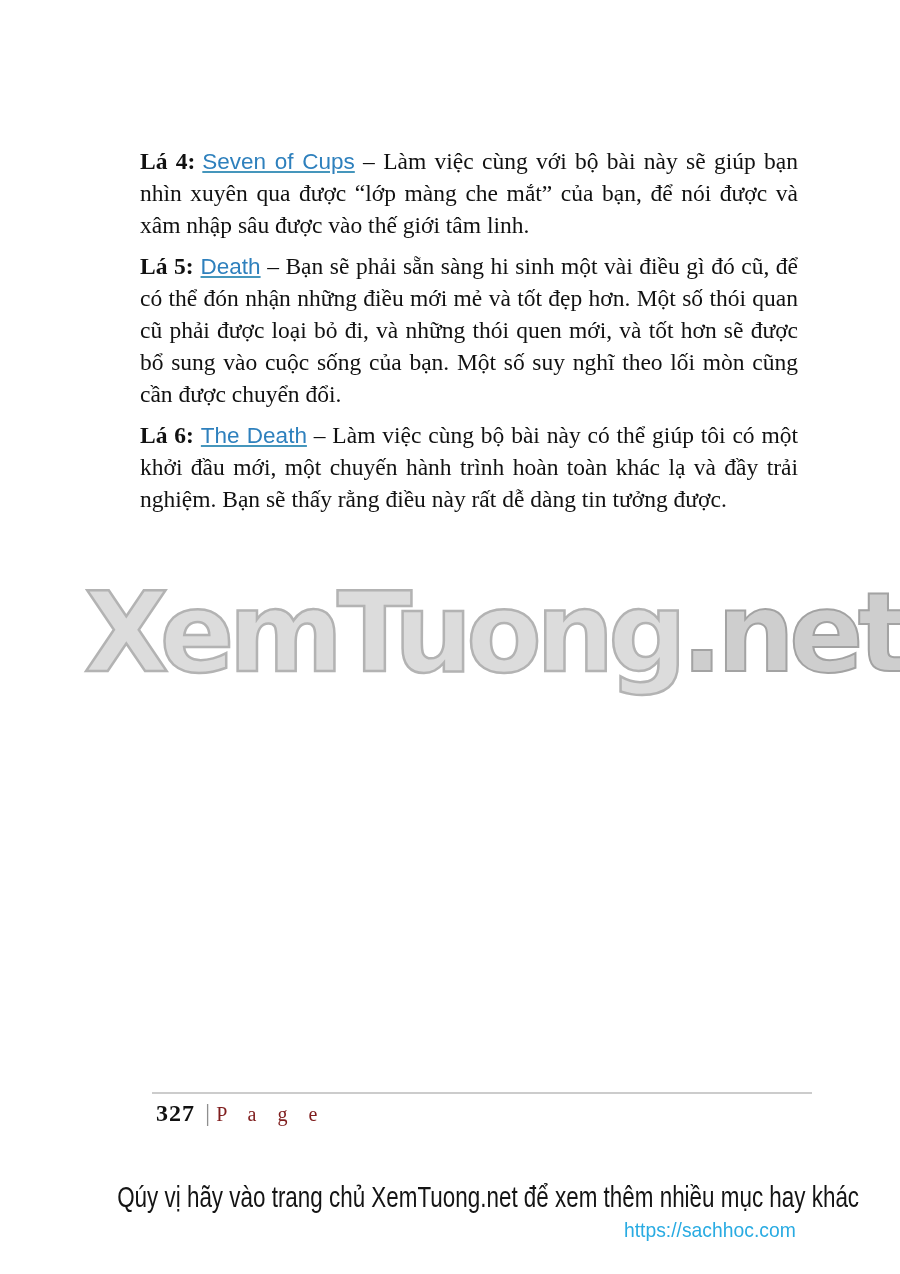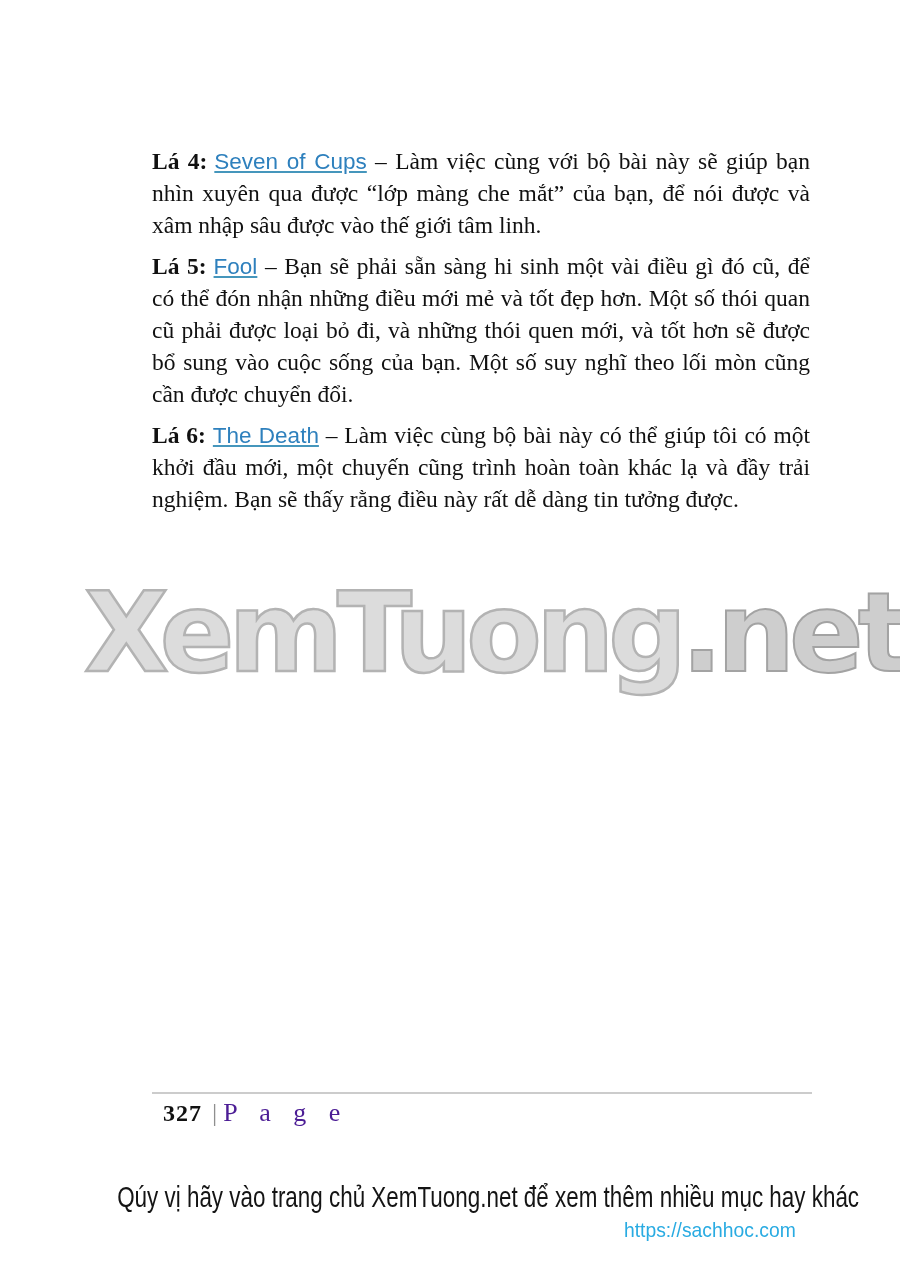--- a/index.html
+++ b/index.html
@@ -30,21 +30,21 @@
     text-shadow: 0 0 1px #c9c9c9;
   }
   .watermark .wm-filled {
     color: rgba(198,198,198,0.85);
     -webkit-text-stroke: 2px #a3a3a3;
   }
 
   
   .content {
     position: absolute;
-    left: 152px; top: 146px;
+    left: 140px; top: 146px;
     width: 658px;
     z-index: 1;
     color: #111111;
     font-size: 23.5px;
     line-height: 31.8px;
     text-align: justify;
   }
   .content p { margin-bottom: 10px; }
   .card-label { font-weight: bold; color: #111111; }
   .doc-link {
@@ -61,31 +61,31 @@
   
   .pagenum-rule {
     position: absolute;
     left: 152px; top: 1092px;
     width: 660px; height: 2px;
     background: #cccccc;
     z-index: 1;
   }
   .pagenum-row {
     position: absolute;
-    left: 163px; top: 1098px;
+    left: 156px; top: 1098px;
     z-index: 1;
     font-family: "Liberation Serif", serif;
     font-size: 24px;
     color: #111111;
     display: flex;
     align-items: baseline;
   }
   .pagenum-row .num { font-weight: bold; letter-spacing: 1px; }
   .pagenum-row .bar { color: #8f8f8f; font-weight: 200; margin: 0 6px 0 10px; font-size: 26px; }
-  .pagenum-row .pg  { color: #4c1d95; letter-spacing: 8px; font-size: 26px; }
+  .pagenum-row .pg  { color: #7f1d1d; letter-spacing: 8px; font-size: 20px; }
 
   
   .sachhoc-link {
     position: absolute;
     right: 104px; top: 1218px;
     z-index: 1;
     font-family: "Liberation Sans", sans-serif;
     font-size: 21px;
     color: #29abe2;
     cursor: pointer;
@@ -115,23 +115,23 @@
 <div class="page">
 
   <div class="watermark">
     <span class="wm-hollow">XemTuong</span><span class="wm-filled">.net</span>
   </div>
 
   <div class="content">
 
     <p><span class="card-label">Lá 4:</span><a class="doc-link label-gap">Seven of Cups</a><span> – Làm việc cùng với bộ bài này sẽ giúp bạn nhìn xuyên qua được “lớp màng che mắt” của bạn, để nói được và xâm nhập sâu được vào thế giới tâm linh.</span></p>
 
-    <p><span class="card-label">Lá 5:</span><a class="doc-link label-gap">Fool</a><span> – Bạn sẽ phải sẵn sàng hi sinh một vài điều gì đó cũ, để có thể đón nhận những điều mới mẻ và tốt đẹp hơn. Một số thói quan cũ phải được loại bỏ đi, và những thói quen mới, và tốt hơn sẽ được bổ sung vào cuộc sống của bạn. Một số suy nghĩ theo lối mòn cũng cần được chuyển đổi.</span></p>
+    <p><span class="card-label">Lá 5:</span><a class="doc-link label-gap">Death</a><span> – Bạn sẽ phải sẵn sàng hi sinh một vài điều gì đó cũ, để có thể đón nhận những điều mới mẻ và tốt đẹp hơn. Một số thói quan cũ phải được loại bỏ đi, và những thói quen mới, và tốt hơn sẽ được bổ sung vào cuộc sống của bạn. Một số suy nghĩ theo lối mòn cũng cần được chuyển đổi.</span></p>
 
-    <p><span class="card-label">Lá 6:</span><a class="doc-link label-gap">The Death</a><span> – Làm việc cùng bộ bài này có thể giúp tôi có một khởi đầu mới, một chuyến cũng trình hoàn toàn khác lạ và đầy trải nghiệm. Bạn sẽ thấy rằng điều này rất dễ dàng tin tưởng được.</span></p>
+    <p><span class="card-label">Lá 6:</span><a class="doc-link label-gap">The Death</a><span> – Làm việc cùng bộ bài này có thể giúp tôi có một khởi đầu mới, một chuyến hành trình hoàn toàn khác lạ và đầy trải nghiệm. Bạn sẽ thấy rằng điều này rất dễ dàng tin tưởng được.</span></p>
 
 
 
   </div>
 
   <div class="pagenum-rule"></div>
   <div class="pagenum-row">
     <span class="num">327</span>
     <span class="bar">|</span>
     <span class="pg">P a g e</span>

